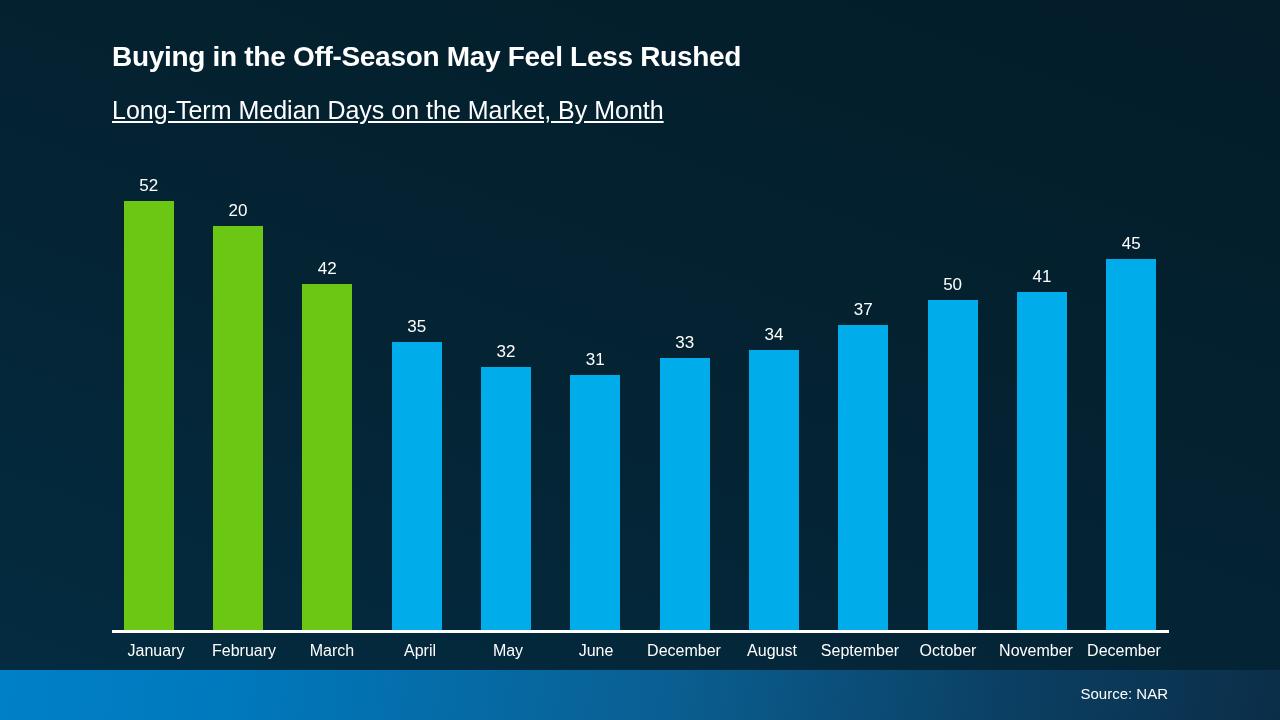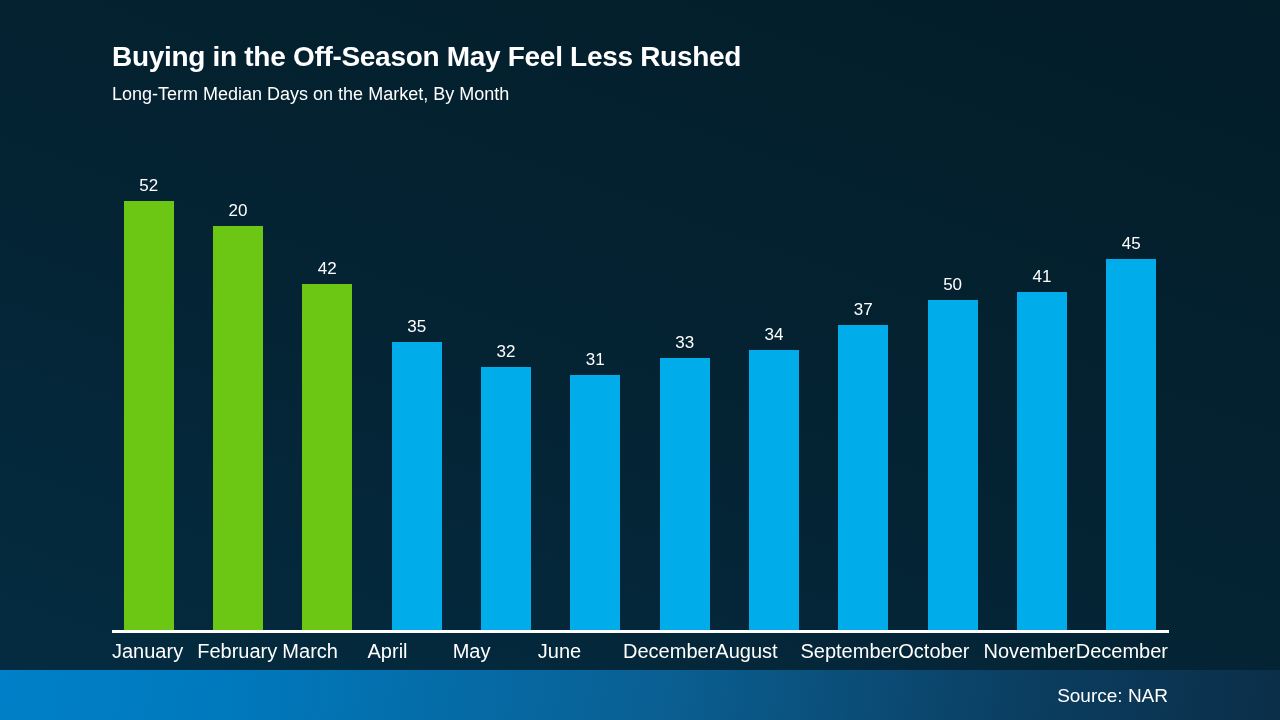--- a/index.html
+++ b/index.html
@@ -17,23 +17,23 @@
     overflow:hidden;
   }
 
   
   #header { position:absolute; left:112px; top:42px; width:1100px; }
   #chart-title {
     font-size:28px; font-weight:bold; color:#ffffff;
     letter-spacing:-0.3px; line-height:1.06; white-space:nowrap;
   }
   #chart-subtitle {
-    margin-top:13px;
-    font-size:18px; font-weight:normal; color:#ffffff;
-    line-height:1.1; white-space:nowrap;
+    margin-top:25px;
+    font-size:25px; font-weight:normal; color:#ffffff;
+    line-height:1.1; white-space:nowrap;text-decoration:underline;
   }
 
   
   #plot {
     position:absolute;
     left:112px; top:170px;
     width:1056px; height:462px;
   }
   #bars-row {
     position:absolute; left:0; bottom:0;
@@ -68,35 +68,35 @@
 
   
   #cat-row {
     position:absolute;
     left:112px; top:638px;
     width:1056px; height:26px;
     display:flex;
   }
   .cat-slot {
     flex:1 1 0;
-    text-align:left;
-    font-size:20px; color:#ffffff;
+    text-align:center;
+    font-size:16px; color:#ffffff;
     line-height:26px;
     white-space:nowrap;
   }
 
   
   #footer {
     position:absolute; left:0; top:670px;
     width:1280px; height:50px;
     background:linear-gradient(100deg, #0080c8 0%, #0079bd 18%, #0a5f92 52%, #0b4064 78%, #0b2e48 100%);
   }
   #source-text {
     position:absolute; right:112px; top:15px;
-    font-size:19px; color:#ffffff;
+    font-size:15px; color:#ffffff;
     white-space:nowrap;
   }
 </style>
 </head>
 <body>
 
 <div id="slide">
 
   <div id="header">
     <div id="chart-title">Buying in the Off-Season May Feel Less Rushed</div>

